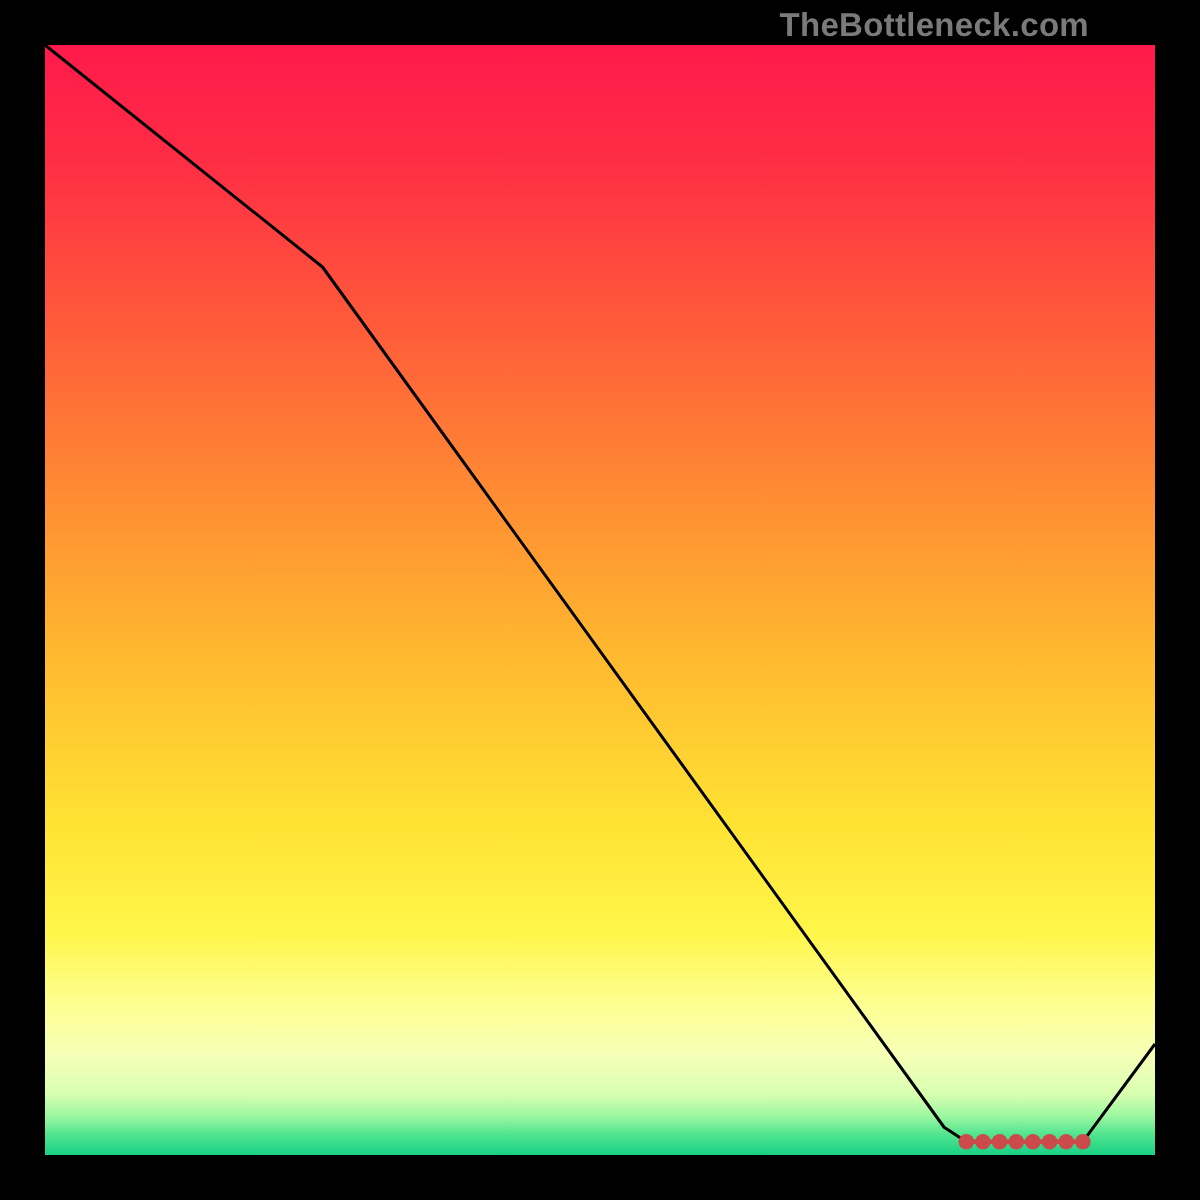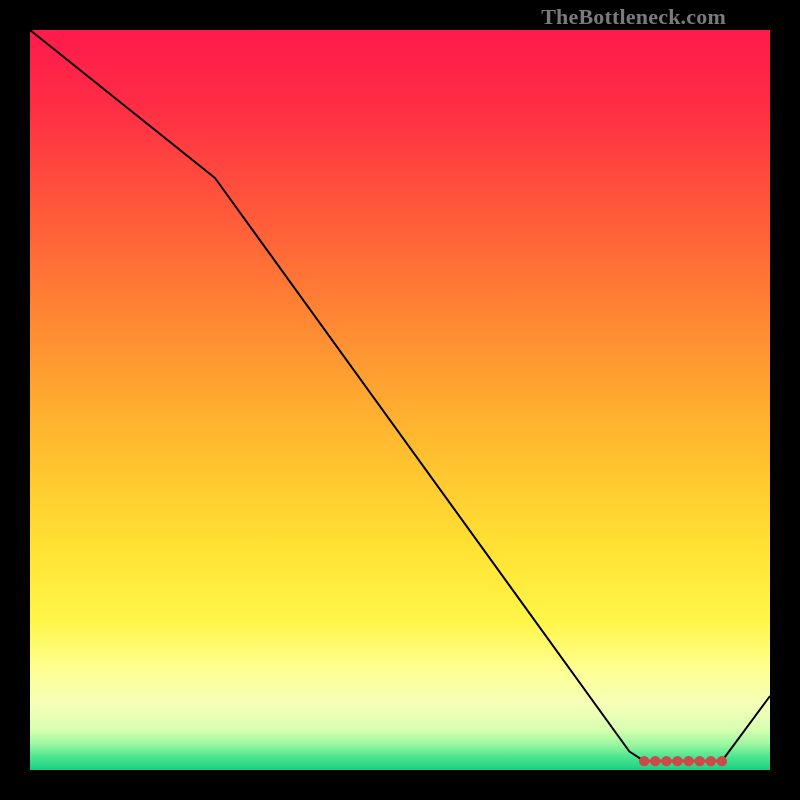--- a/index.html
+++ b/index.html
@@ -9,21 +9,20 @@
     height: 800px;
     background: #000;
     font-family: Arial, Helvetica, sans-serif;
     overflow: hidden;
   }
   .stage {
     position: relative;
     width: 736px;
     height: 800px;
     background: #000;
-    font-family: Liberation Serif, serif;
   }
   .watermark {
     position: absolute;
     top: 4px;
     right: 10px;
     color: #7a7a7a;
     font-size: 22px;
     font-weight: bold;
     letter-spacing: 0.2px;
     user-select: none;

